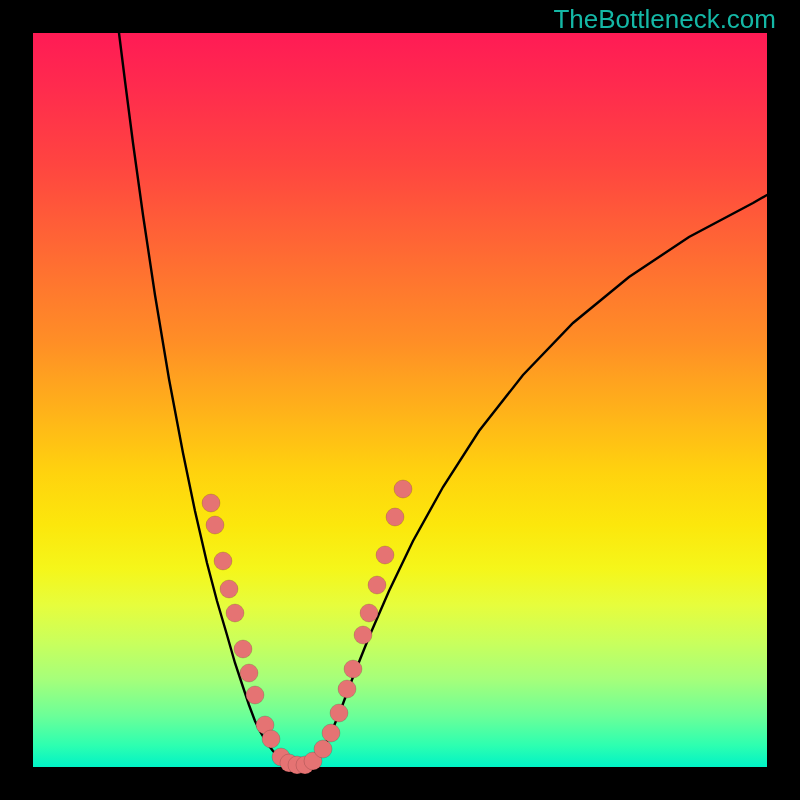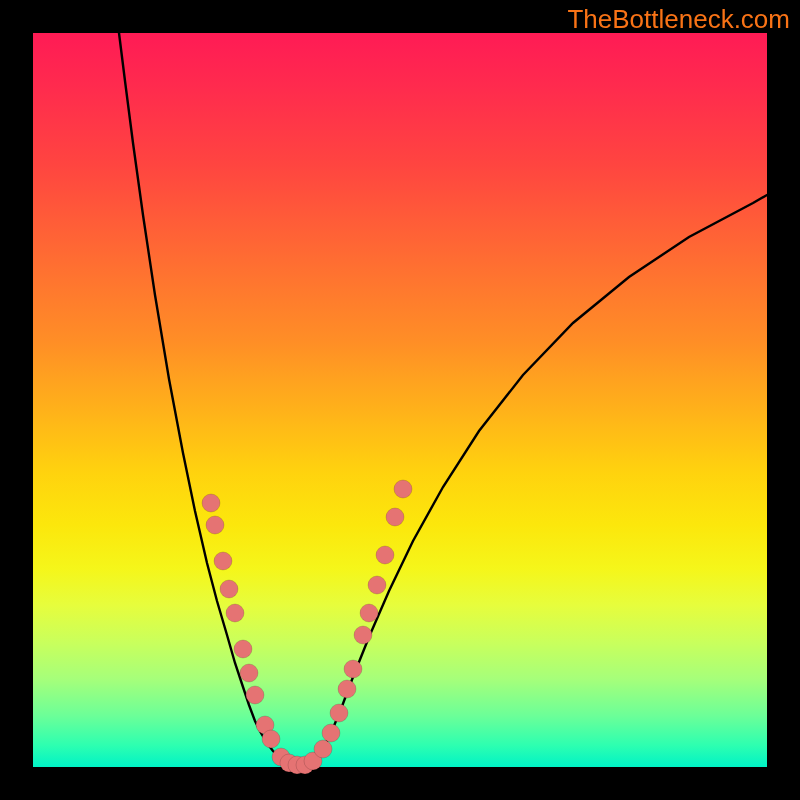--- a/index.html
+++ b/index.html
@@ -40,22 +40,22 @@
       #c9ff5c 83%,
       #a6ff7a 88%,
       #6cff98 93%,
       #2effb0 97%,
       #00f3c6 100%
     );
   }
   .watermark {
     position: absolute;
     top: 4px;
-    right: 10px;
-    color: #f97316;
+    right: 24px;
+    color: #14b8a6;
     font-size: 26px;
     font-weight: 400;
     letter-spacing: 0px;
     user-select: none;
   }
   svg.curves {
     position: absolute;
     left: 0;
     top: 0;
     width: 734px;

